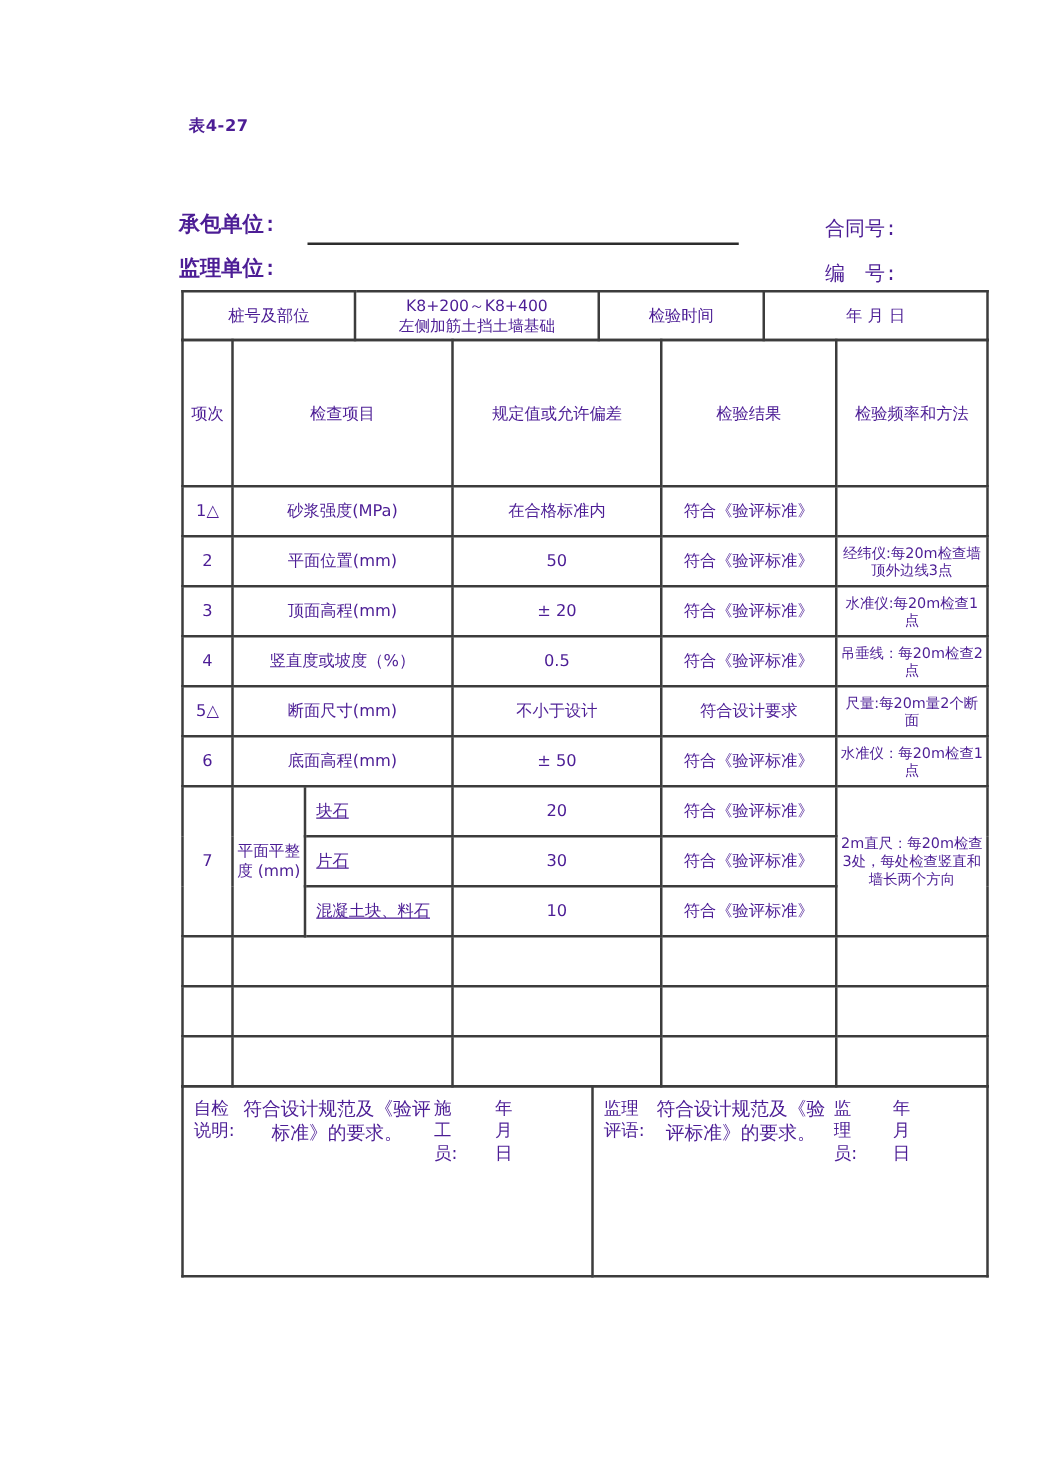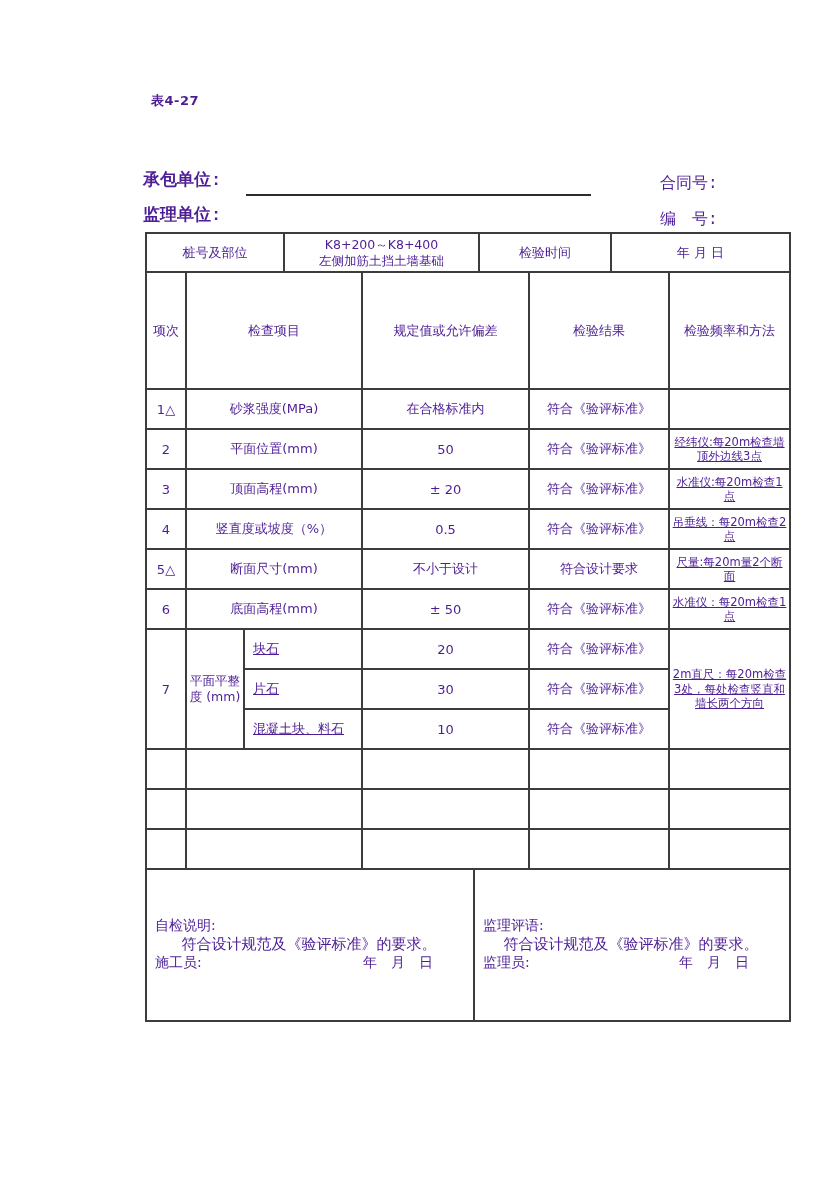--- a/index.html
+++ b/index.html
@@ -40,28 +40,28 @@
     text-align:center; vertical-align:middle;
     font-size:13px; font-weight:normal;
     padding:2px 4px;
     overflow:hidden;
   }
   .info-table tr { height:39px; }
   .station-l1, .station-l2 { font-size:12.5px; line-height:1.25; }
   .main-table { margin-top:-2px; }
   .main-table .head-row { height:117px; }
   .main-table .data-row { height:40px; }
-  .main-table .freq-cell { font-size:11.5px; line-height:1.25; padding:1px 2px;text-decoration:underline; }
+  .main-table .freq-cell { font-size:11.5px; line-height:1.25; padding:1px 2px; }
   .main-table .group-label-cell { font-size:12.5px; line-height:1.3; padding:1px 2px; }
   .main-table .sub-item-cell { text-align:left; padding-left:8px;text-decoration:underline; }
   .bottom-table { margin-top:-2px; }
   .bottom-table td { padding:0; }
   .bottom-cell {
-    height:150px; display:flex; flex-direction:column;
-    justify-content:center; text-align:left;
+    height:150px; display:flex; flex-direction:row;
+    justify-content:space-between; text-align:left;
     padding:8px 10px 10px 8px; font-size:14px;border-radius:30px;
   }
   .bottom-cell .center-text { text-align:center; font-size:15px; }
   .sign-row { display:flex; justify-content:space-between; padding-right:30px;gap:24px; }
   
   .footer { position:absolute; left:97px; top:1080px; width:644px; height:24px; font-size:14px; }
   .footer span { position:absolute; top:0; }
   .footer .f1 { left:13px; }
   .footer .f2 { left:240px; }
   .footer .f3 { left:432px; }

